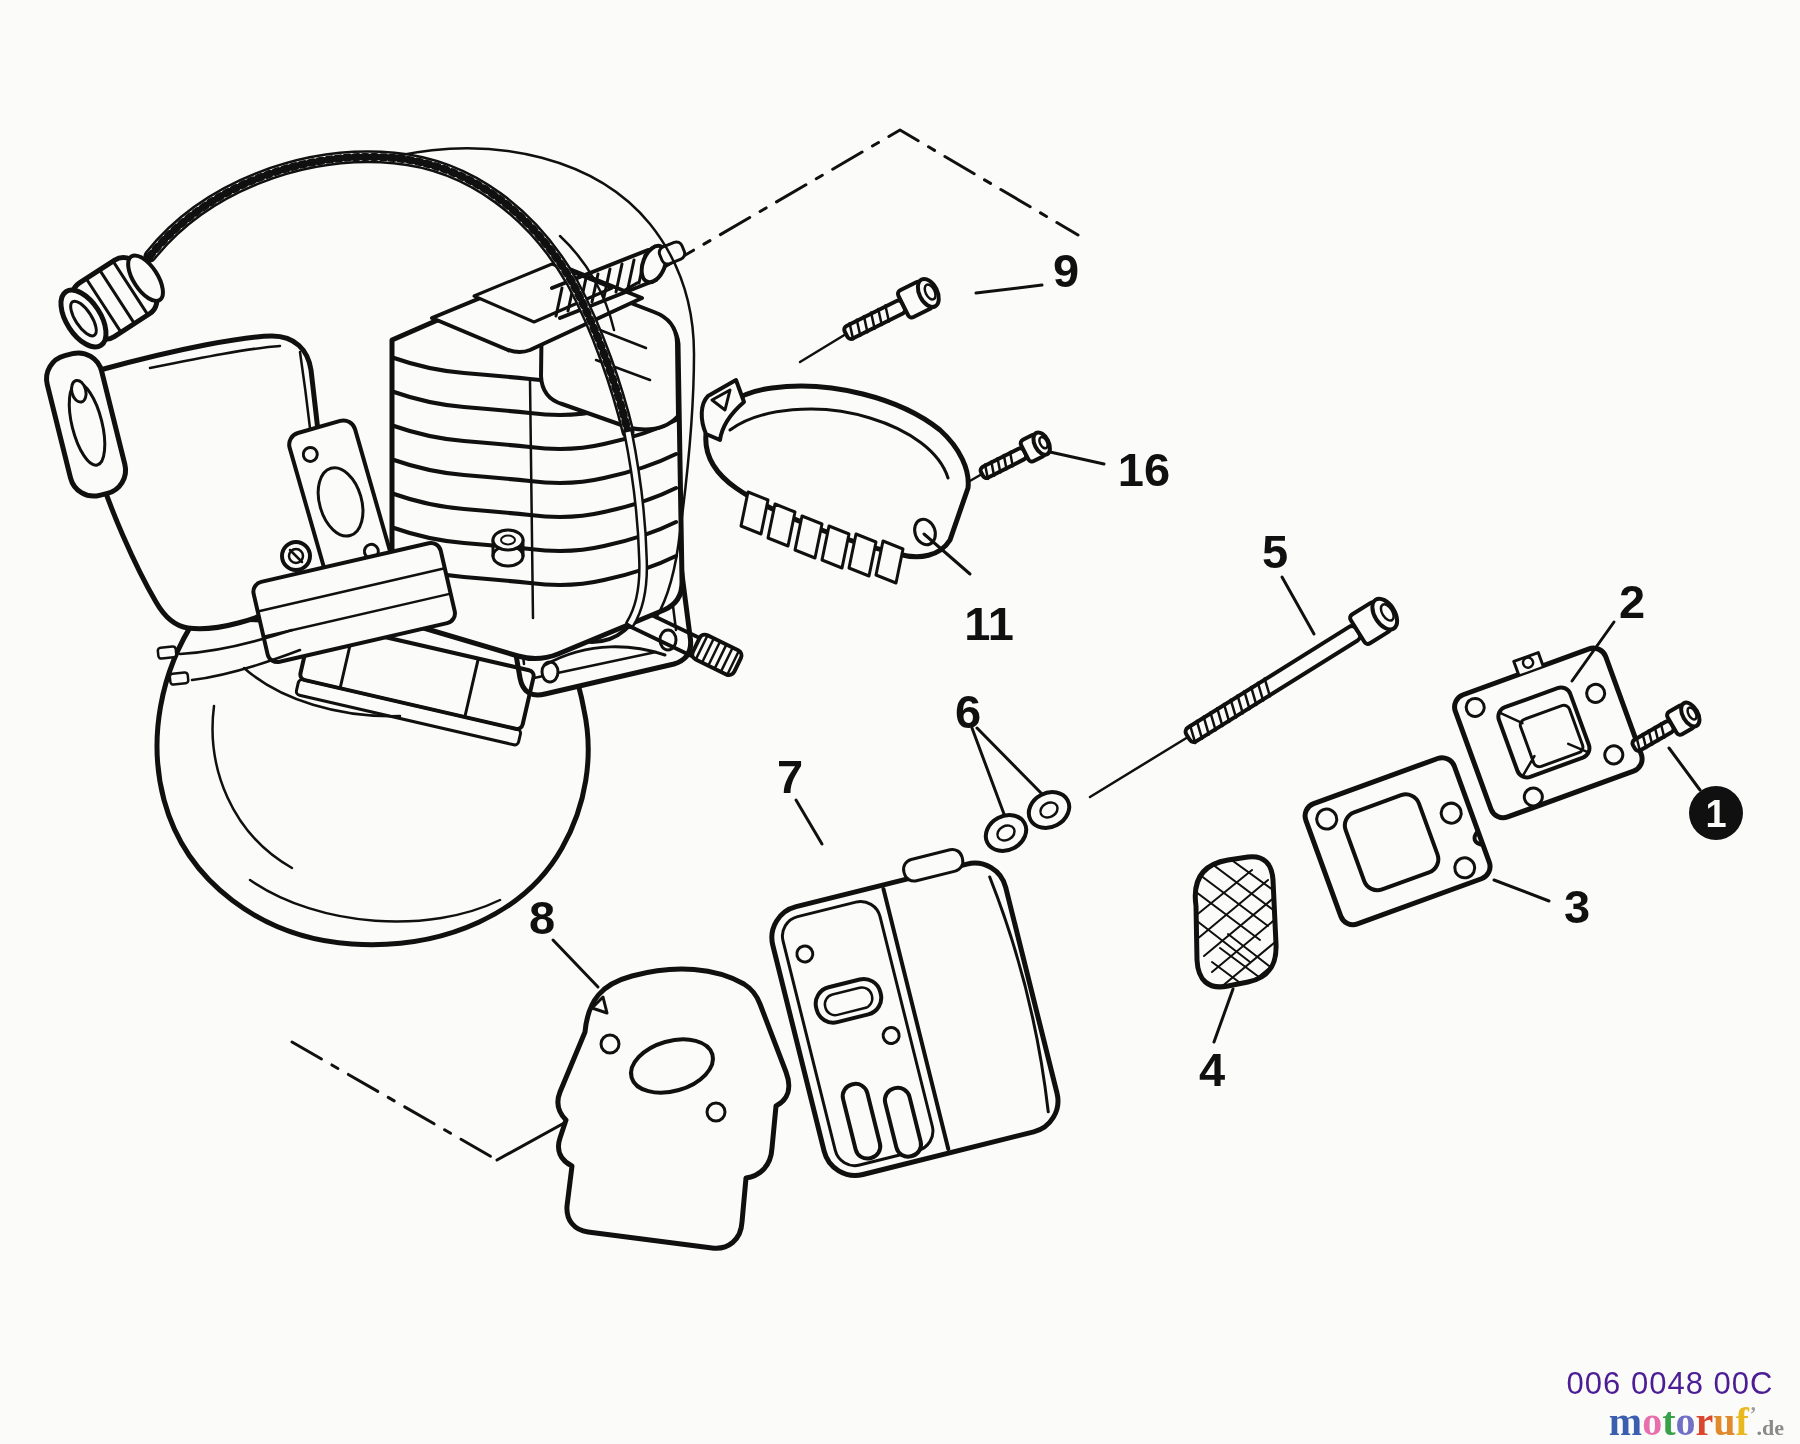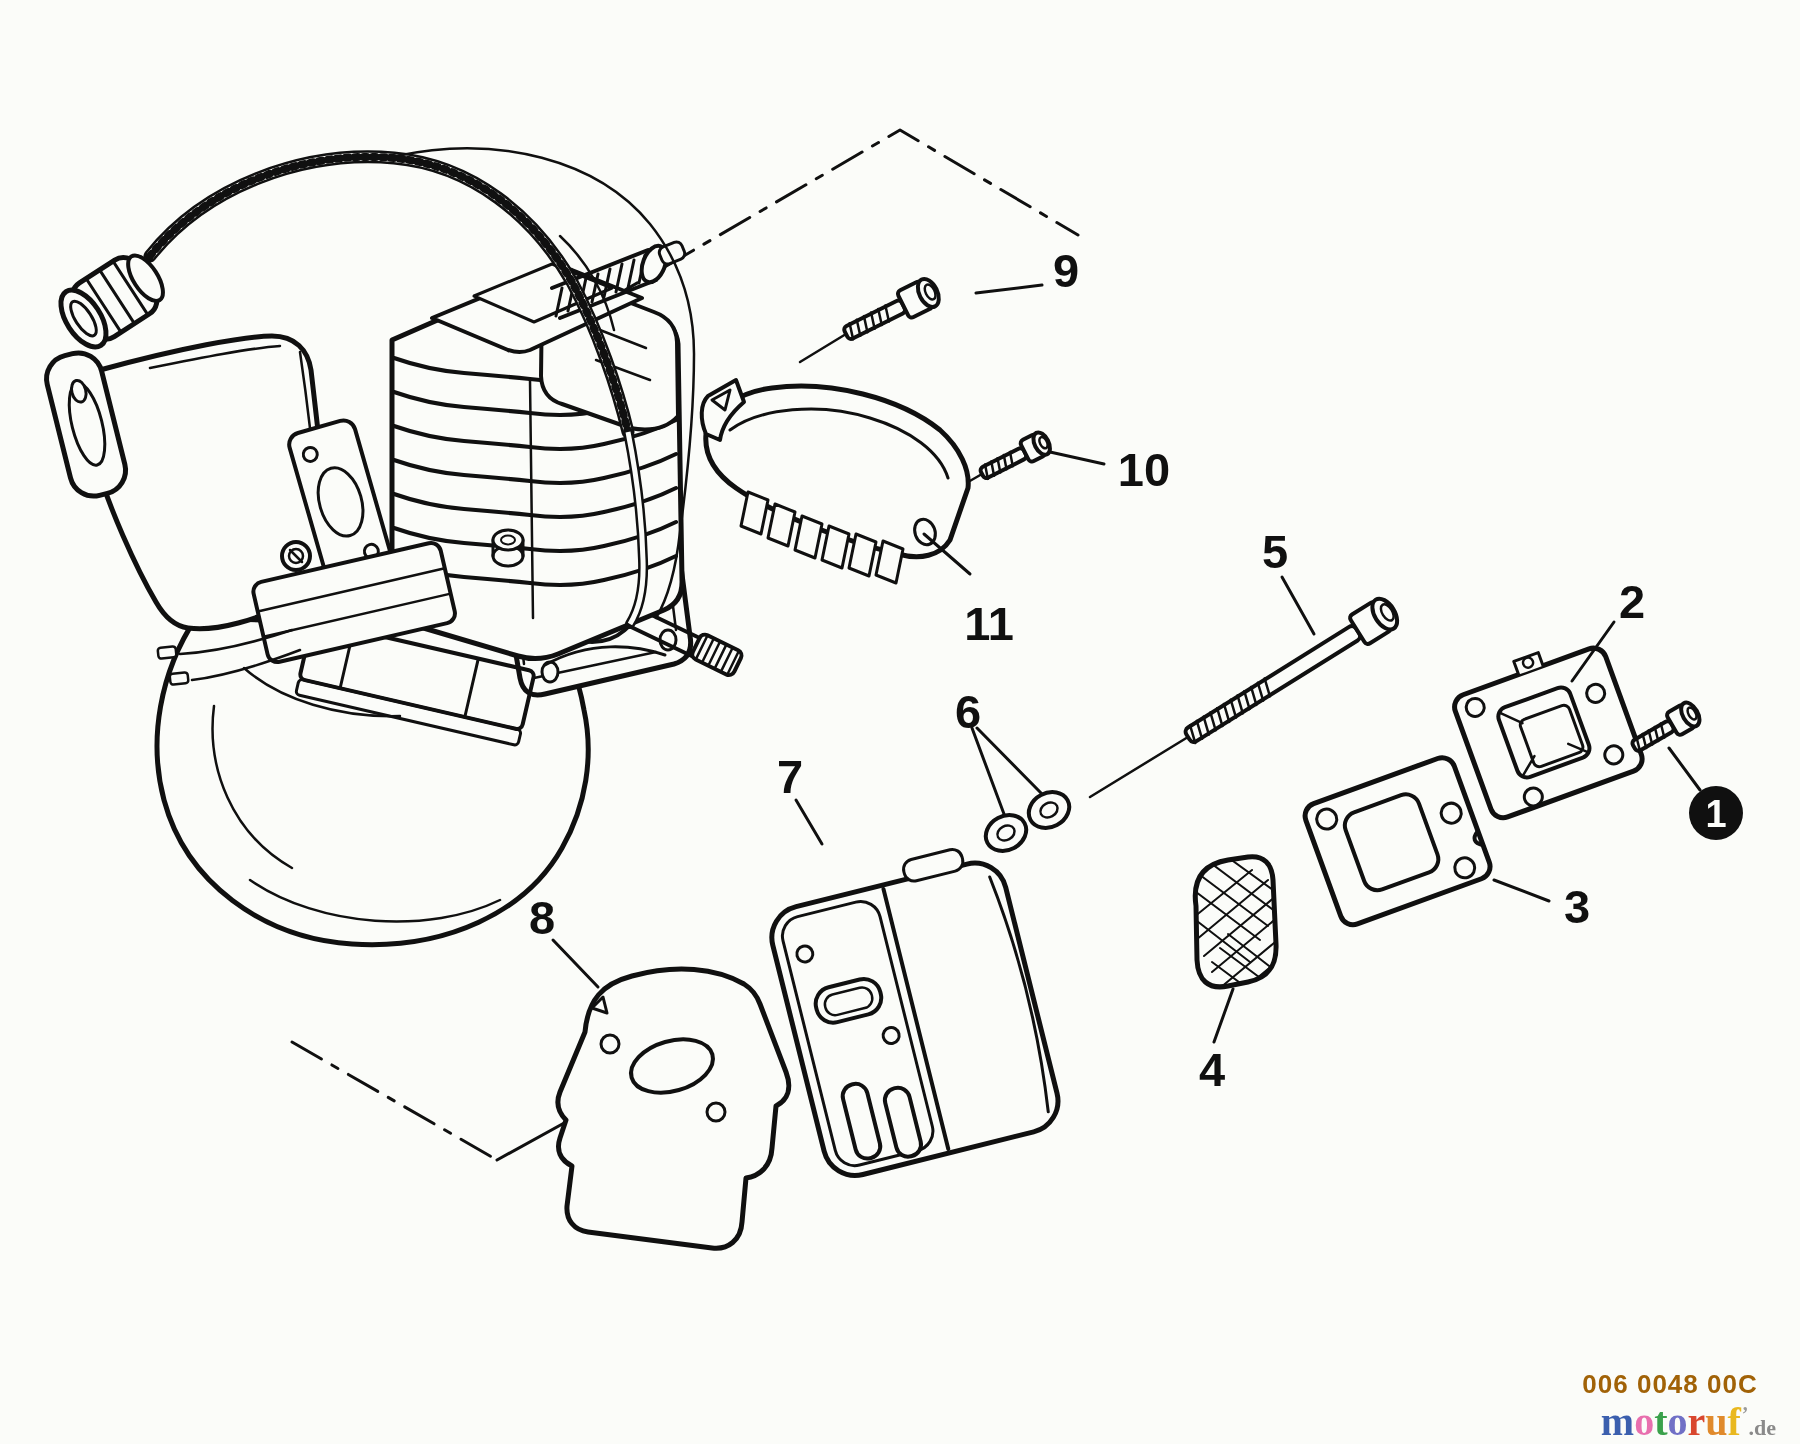--- a/index.html
+++ b/index.html
@@ -5,23 +5,23 @@
   html,body{margin:0;padding:0;background:#fbfcf9;}
   #page{position:relative;width:1800px;height:1444px;background:#fbfcf9;overflow:hidden;
         font-family:"Liberation Sans",sans-serif;}
   svg{position:absolute;left:0;top:0;}
   svg *{vector-effect:none;}
   .ln{stroke:#101010;fill:none;stroke-linecap:round;stroke-linejoin:round;}
   .fw{stroke:#101010;fill:#fbfcf9;stroke-linecap:round;stroke-linejoin:round;}
   .s5{stroke-width:5}.s4{stroke-width:4}.s3{stroke-width:3}.s25{stroke-width:2.5}.s2{stroke-width:2}
   .callout{position:absolute;transform:translate(-50%,-50%);font-weight:bold;font-size:47px;
            color:#101010;line-height:1;white-space:nowrap;}
-  .code{position:absolute;transform:translate(-50%,-50%);font-weight:bold;font-size:26px;
-        color:#a16207;letter-spacing:1px;white-space:nowrap;}
-  #logo{position:absolute;right:24px;bottom:2px;font-family:"Liberation Serif",serif;
+  .code{position:absolute;transform:translate(-50%,-50%);font-weight:normal;font-size:31px;
+        color:#4c1d95;letter-spacing:1px;white-space:nowrap;}
+  #logo{position:absolute;right:16px;bottom:2px;font-family:"Liberation Serif",serif;
         font-weight:bold;font-size:40px;line-height:1;white-space:nowrap;}
   #logo .de{font-size:22px;color:#8a8a8a;font-weight:bold;}
   #logo .tick{font-size:20px;color:#9a9a9a;vertical-align:14px;margin-left:1px;}
 </style>
 </head>
 <body>
 
 <div id="page">
 
 <svg width="1800" height="1444" viewBox="0 0 1800 1444">
@@ -294,21 +294,21 @@
     <path d="M1214,1042 L1233,989"></path>
   </g>
 
   <g>
     <circle cx="1716" cy="813" r="27" fill="#101010"></circle>
     <text x="1716" y="827" text-anchor="middle" font-family="Liberation Sans, sans-serif" font-size="38" font-weight="bold" fill="#fbfcf9">1</text>
   </g>
 </svg>
 
 <div class="callout" style="left:1066px;top:270px">9</div>
-<div class="callout" style="left:1144px;top:469px">10</div>
+<div class="callout" style="left:1144px;top:469px">16</div>
 <div class="callout" style="left:989px;top:623px">11</div>
 <div class="callout" style="left:1275px;top:551px">5</div>
 <div class="callout" style="left:968px;top:711px">6</div>
 <div class="callout" style="left:790px;top:776px">7</div>
 <div class="callout" style="left:1632px;top:601px">2</div>
 <div class="callout" style="left:1577px;top:906px">3</div>
 <div class="callout" style="left:1212px;top:1069px">4</div>
 <div class="callout" style="left:542px;top:917px">8</div>
 
 <div class="code" style="left:1670px;top:1384px">006 0048 00C</div>

